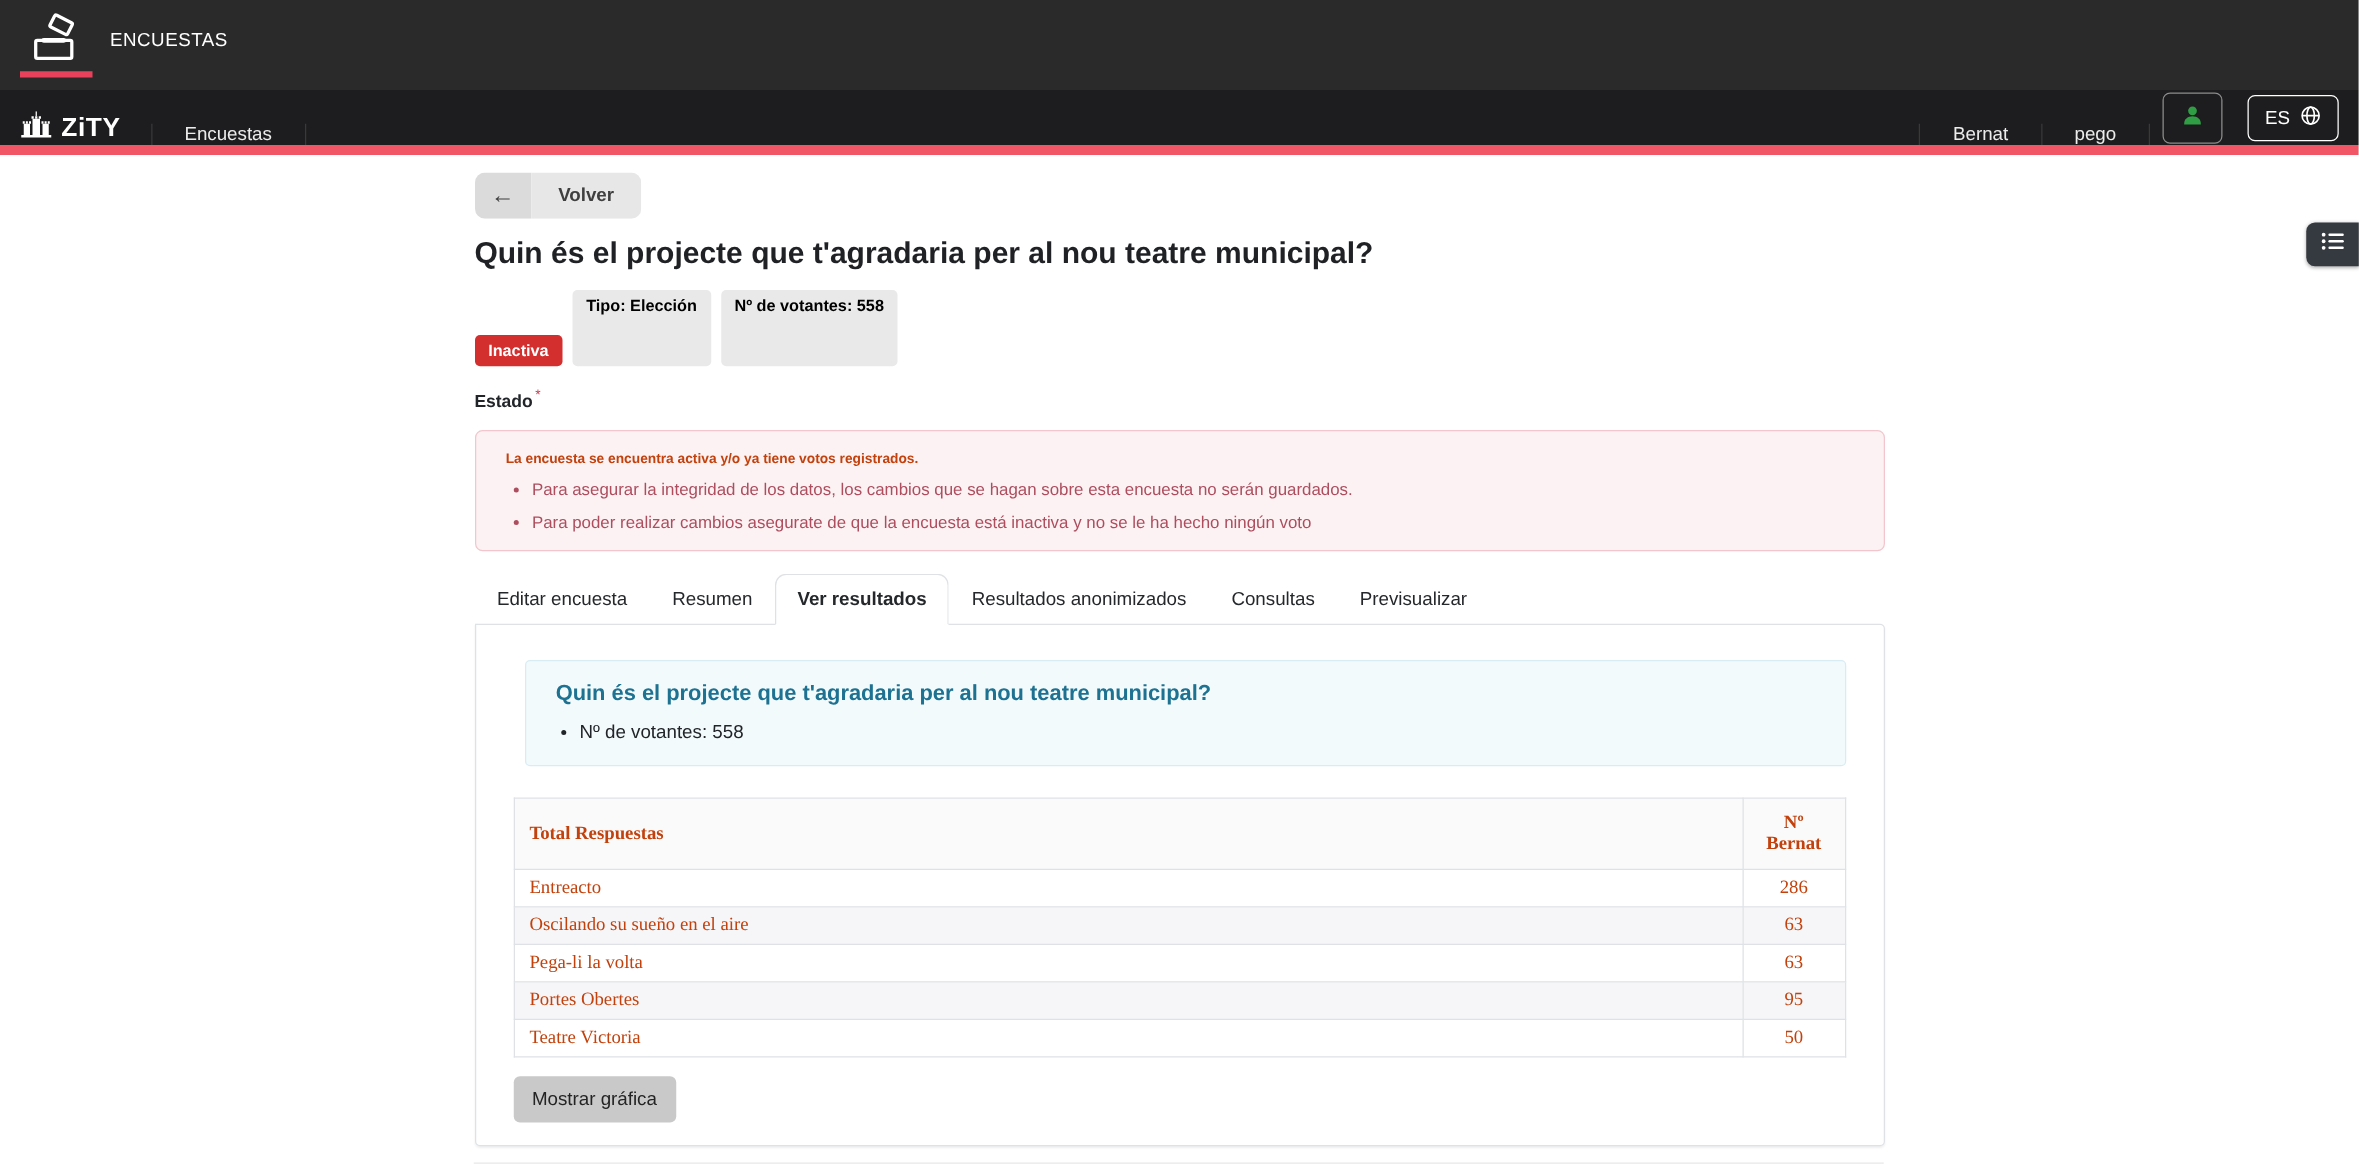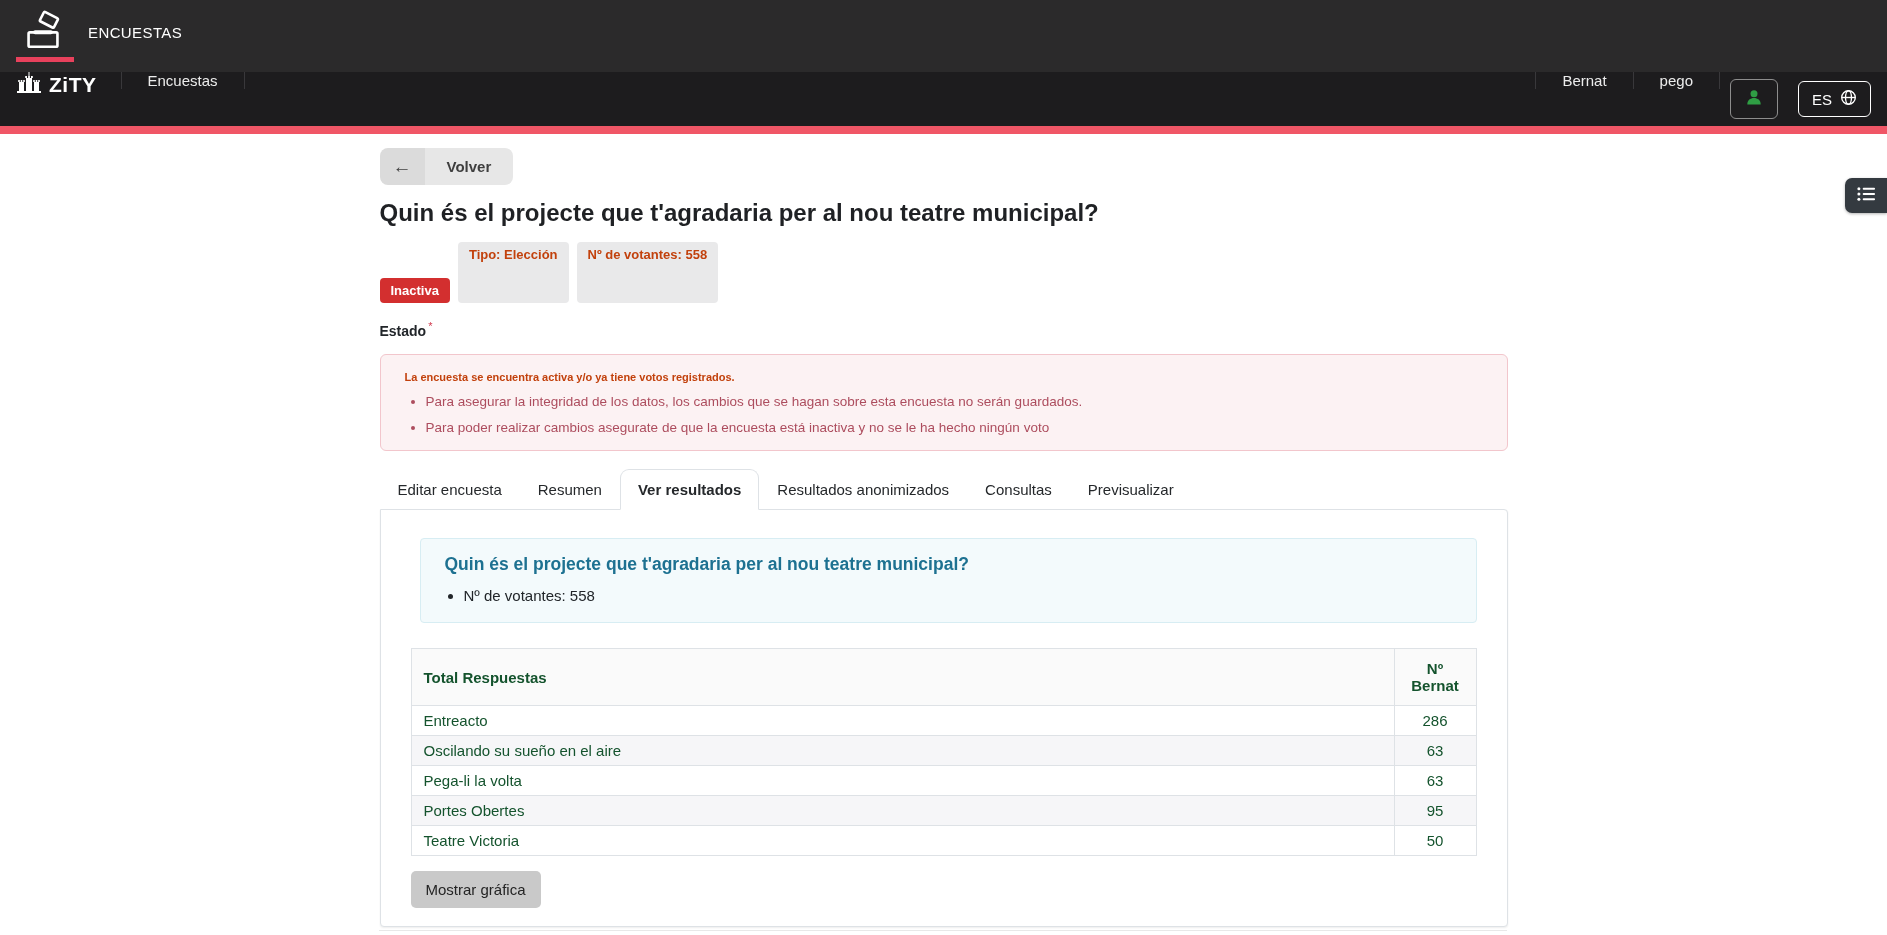--- a/index.html
+++ b/index.html
@@ -7,21 +7,21 @@
     font-family:"Liberation Sans", sans-serif; }
 
   
   .topbar { height:72px; background:#2b2a2b; display:flex; align-items:flex-start; padding:8px 0 0 16px; }
   .brand-box { display:flex; flex-direction:column; align-items:flex-start; }
   .brand-icon { width:54px; height:46px; display:flex; align-items:center; justify-content:center; }
   .brand-underline { width:58px; height:5px; background:#e8415c; margin-top:3px; }
   .app-title { color:#ffffff; font-size:15px; letter-spacing:.4px; margin:16px 0 0 14px; font-weight:500; }
 
   
-  .navbar { height:54px; background:#1d1c1e; display:flex; align-items:flex-start; position:relative; }
+  .navbar { height:44px; background:#1d1c1e; display:flex; align-items:flex-end; position:relative; }
   .navbar-left-stripe { width:6px; background:#8f3340; }
   .nav-brand { display:flex; align-items:center; gap:7px; padding:0 24px 0 10px; color:#fff; }
   .nav-brand-text { font-size:21px; font-weight:800; letter-spacing:.5px; color:#fff; }
   .nav-item { display:flex; align-items:center; padding:0 26px; color:#ececec; font-size:15px;
     border-left:1px solid #39383b; cursor:pointer; }
   .nav-item.last-sep { border-right:1px solid #39383b; }
   .nav-spacer { flex:1; }
   .nav-btn { align-self:center; display:flex; align-items:center; gap:8px; margin:0 10px;
     border-radius:6px; padding:7px 13px; cursor:pointer; }
   .user-btn { border:1px solid #8d8d8d; }
@@ -37,21 +37,21 @@
   .back-btn .arrow-seg { width:45px; background:#dbdbdb; display:flex; align-items:center; justify-content:center;
     color:#3f3f3f; font-size:19px; }
   .back-btn .label-seg { background:#e7e7e7; padding:0 22px; display:flex; align-items:center;
     font-size:15px; font-weight:600; color:#3f3f3f; }
 
   .page-title { font-size:24px; font-weight:700; color:#1f2124; margin:14px 0 0; }
 
   .badges { display:flex; gap:8px; margin-top:15px; }
   .badge { font-size:13px; font-weight:600; padding:6px 11px; border-radius:4px; line-height:1; }
   .badge.danger { background:#d32f2f; color:#fff;margin-top:36px; }
-  .badge.light { background:#e9e9ea; color:#c2410c; }
+  .badge.light { background:#e9e9ea; color:#000000; }
 
   .field { margin-top:17px; }
   .field-label { font-size:14px; font-weight:700; color:#212529; }
   .req-mark { color:#d13a4e; font-size:11px; vertical-align:super; margin-left:2px; }
   .select { margin-top:7px; width:558px; height:38px; border:1px solid #ced4da; border-radius:6px;
     background:#fff; display:flex; align-items:center; justify-content:space-between;
     padding:0 15px 0 16px; font-size:15px; color:#212529; cursor:pointer; }
   .caret-down { width:0; height:0; border-left:5px solid transparent; border-right:5px solid transparent;
     border-top:6px solid #4a4a4a; }
 
@@ -68,21 +68,21 @@
 
   .tab-panel { border:1px solid #dee2e6; border-radius:0 4px 4px 4px; background:#fff;
     padding:28px 30px 18px; box-shadow:0 1px 2px rgba(0,0,0,.07); }
 
   .question-card { background:#f3fafc; border:1px solid #d7edf3; border-radius:4px;
     padding:15px 24px 6px; margin-left:9px; }
   .question-title { color:#1d7191; font-size:17.5px; font-weight:700; }
   .question-list { margin:12px 0 12px; padding-left:19px; }
   .question-list li { font-size:15px; color:#212529; }
 
-  table.results { width:100%; border-collapse:collapse; margin-top:25px; color:#14532d; }
+  table.results { width:100%; border-collapse:collapse; margin-top:25px; color:#c2410c;font-family:Liberation Serif, serif; }
   table.results th, table.results td { border:1px solid #dee2e6; font-size:15px; }
   table.results th { background:#fafafa; font-weight:700; text-align:left; padding:11px 12px; }
   table.results td { padding:6px 12px; }
   table.results th.col-votes, table.results td.col-votes { width:82px; text-align:center; }
   table.results tbody tr:nth-child(even) { background:#f6f6f8; }
 
   .show-chart-btn { margin-top:15px; background:#c9c9c9; color:#242424; border:none; border-radius:5px;
     padding:10px 15px; font-size:15px; cursor:pointer; font-family:"Liberation Sans", sans-serif; }
 
   .bottom-divider { position:absolute; left:379px; width:1128px; top:930px; height:1px; background:#e8e8e8; }

